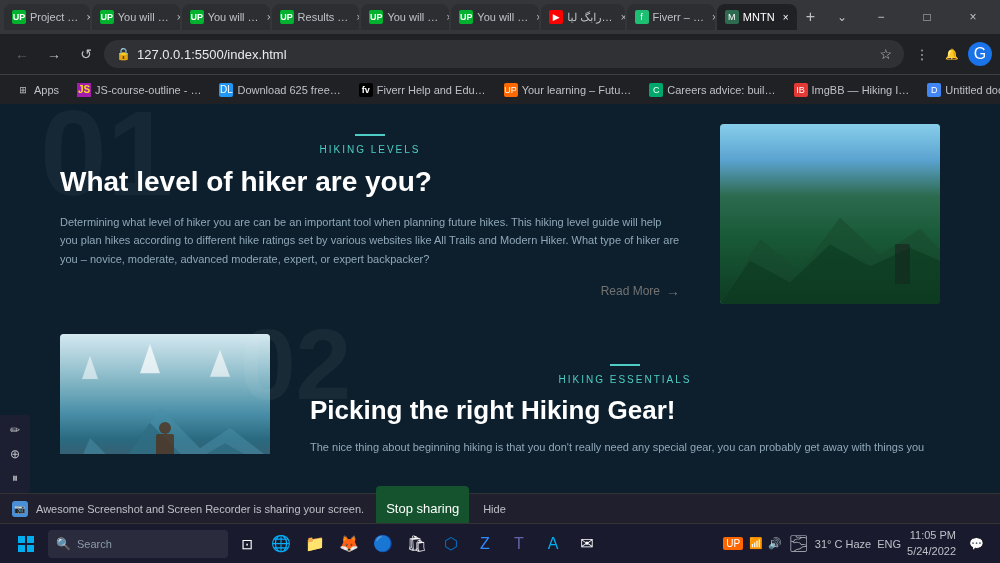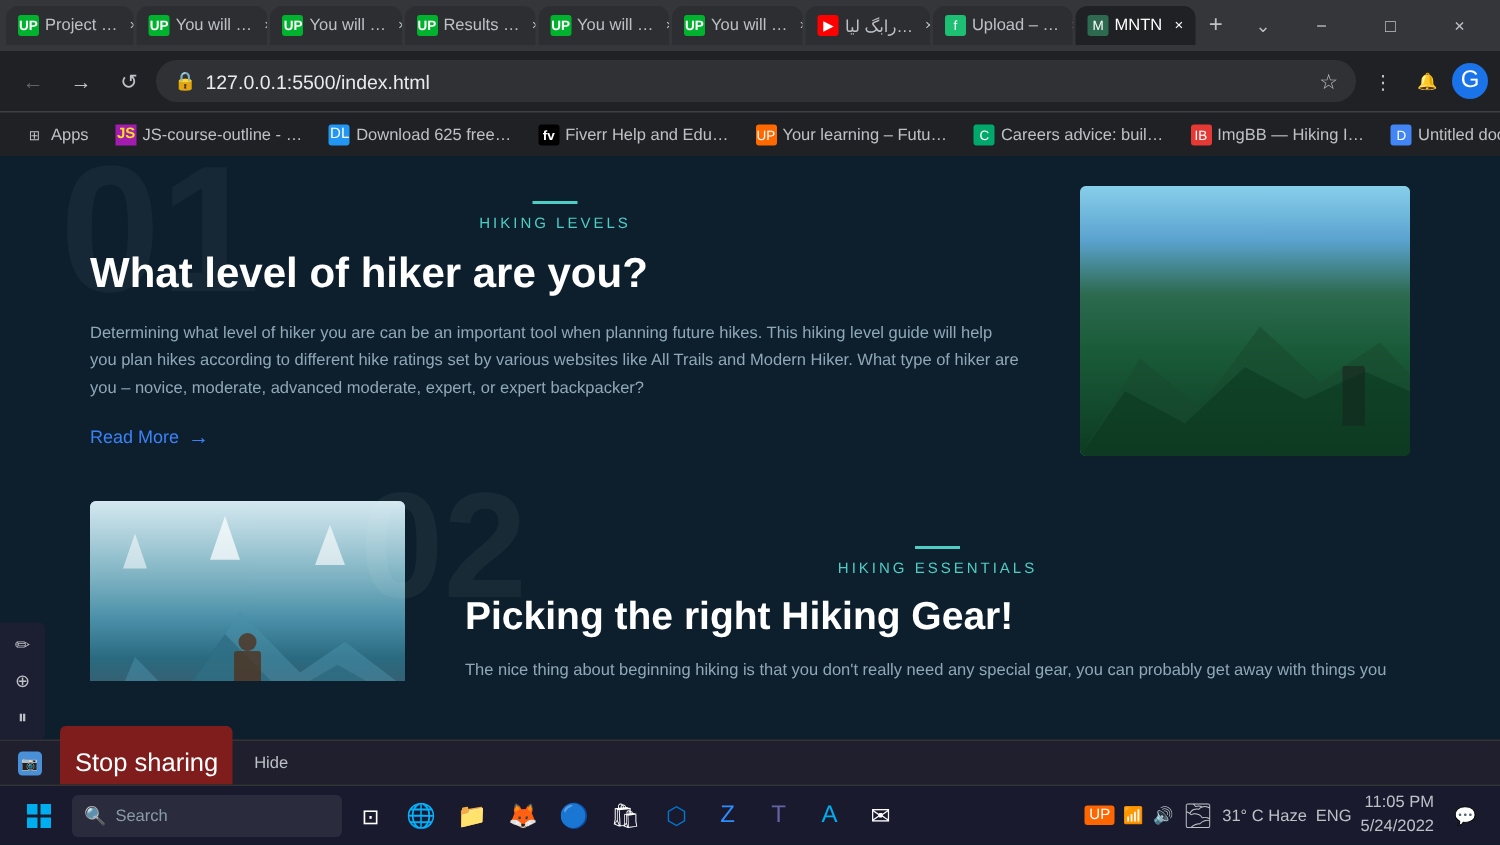--- a/index.html
+++ b/index.html
@@ -256,24 +256,25 @@
       font-size: 11px;
       color: #8fa8b8;
       line-height: 1.7;
       margin-bottom: 14px;
     }
 
     .read-more {
       display: flex;
       align-items: center;
       gap: 6px;
-      color: #3b82f6;
+      color: #737373;
       font-size: 12px;
       text-decoration: none;
       cursor: pointer;
+      justify-content: flex-end;
     }
 
     .read-more-arrow {
       font-size: 14px;
     }
 
     .hiker-image {
       width: 220px;
       height: 180px;
       border-radius: 4px;
@@ -467,26 +468,26 @@
       border-radius: 3px;
       display: flex;
       align-items: center;
       justify-content: center;
       font-size: 9px;
       color: #fff;
       flex-shrink: 0;
     }
 
     .stop-sharing-btn {
-      background: #7f1d1d;
+      background: #14532d;
       color: #fff;
       border: none;
       border-radius: 4px;
       padding: 15px 10px;
-      font-size: 17px;
+      font-size: 13px;
       cursor: pointer;
       margin-left: 4px;
     }
 
     .hide-btn {
       background: transparent;
       color: #bdc1c6;
       border: none;
       font-size: 11px;
       cursor: pointer;
@@ -574,21 +575,21 @@
       <span>You will …</span>
       <span class="tab-close">×</span>
     </div>
     <div class="tab">
       <span class="tab-favicon favicon-yt">▶</span>
       <span>رابگ لیا…</span>
       <span class="tab-close">×</span>
     </div>
     <div class="tab">
       <span class="tab-favicon favicon-fiverr">f</span>
-      <span>Upload – …</span>
+      <span>Fiverr – …</span>
       <span class="tab-close">×</span>
     </div>
     <div class="tab active">
       <span class="tab-favicon favicon-mntn">M</span>
       <span>MNTN</span>
       <span class="tab-close">×</span>
     </div>
     <div class="tab-new">+</div>
     <div style="display:flex;align-items:center;margin-left:4px;gap:2px;">
       <div class="tab-new" style="font-size:12px;">⌄</div>
@@ -704,20 +705,21 @@
         <span class="section-tag-text">HIKING ESSENTIALS</span>
       </div>
       <div class="section-gear-title">Picking the right Hiking Gear!</div>
       <div class="section-gear-desc">The nice thing about beginning hiking is that you don't really need any special gear, you can probably get away with things you already have. But if you plan to hike more seriously you'll want to get some proper hiking boots, moisture-wicking clothes, trekking poles, and heavy and</div>
     </div>
   </div>
 </div>
 
 <div class="screenshot-bar">
   <div class="screenshot-icon">📷</div>
+  <span>Awesome Screenshot and Screen Recorder is sharing your screen.</span>
   <button class="stop-sharing-btn">Stop sharing</button>
   <button class="hide-btn">Hide</button>
 </div>
 
 <div class="screenshot-toolbar">
   <div class="ss-tool">✏</div>
   <div class="ss-tool">⊕</div>
   <div class="ss-tool">⏸</div>
 </div>
 

